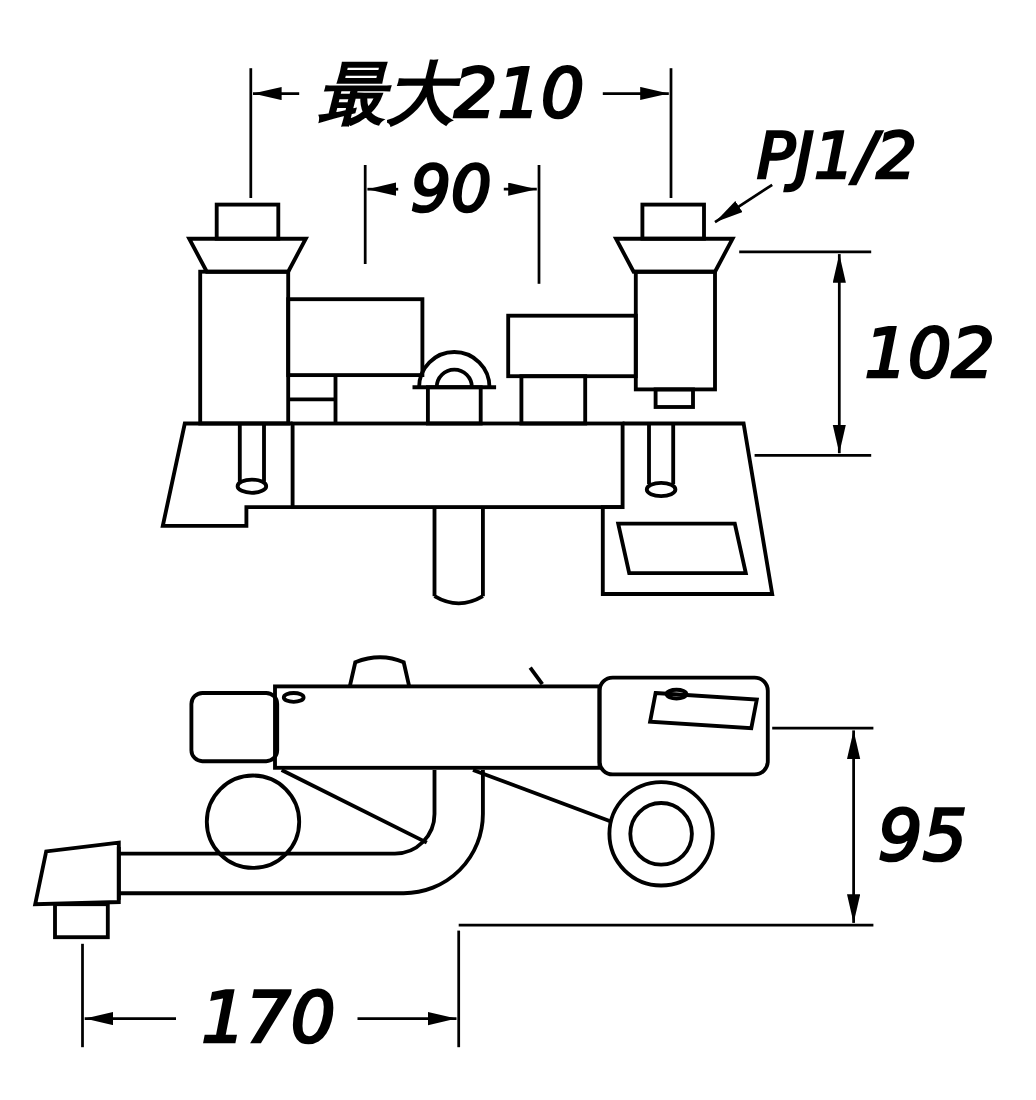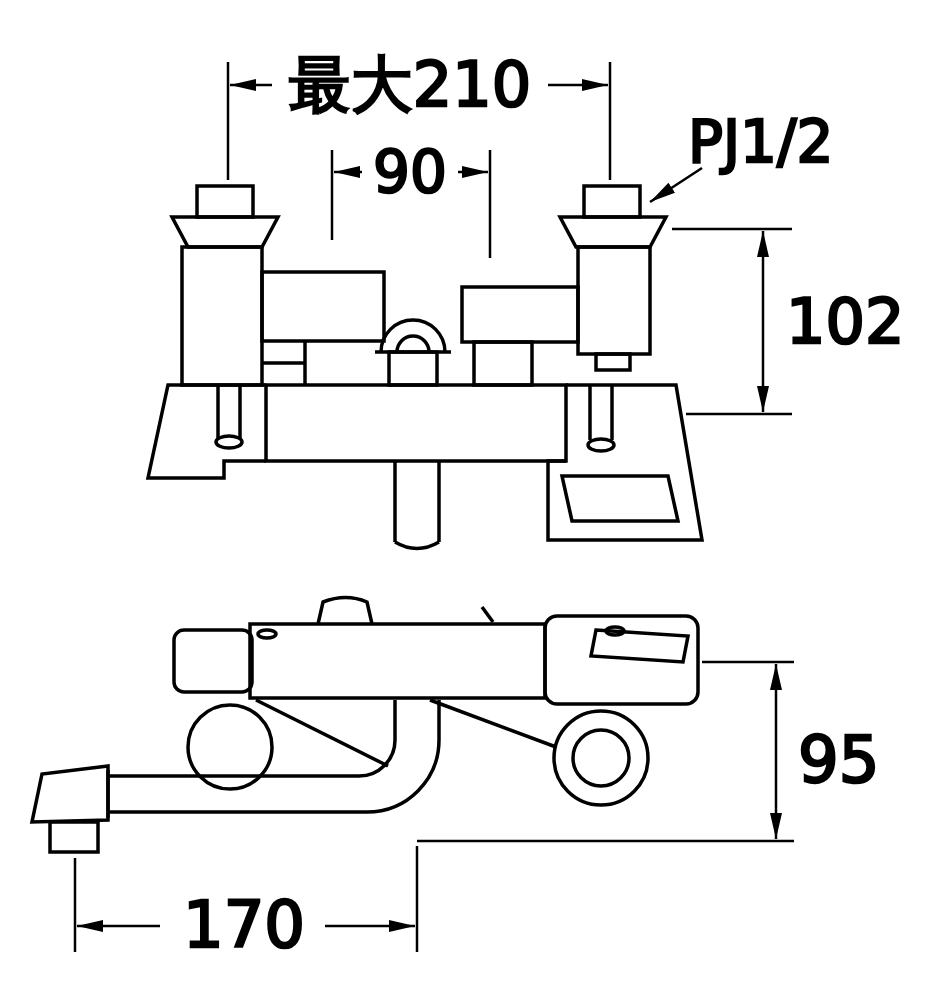--- a/index.html
+++ b/index.html
@@ -6,20 +6,21 @@
     margin: 0;
     padding: 0;
     background: #ffffff;
   }
   .canvas {
     position: relative;
     width: 942px;
     height: 1000px;
     background: #ffffff;
     font-family: "DejaVu Sans", "Liberation Sans", sans-serif;
+    font-style: italic;
   }
   svg { display: block; }
   .outline {
     fill: none;
     stroke: #000000;
     stroke-width: 3.5;
     stroke-linejoin: miter;
     stroke-linecap: butt;
   }
   .dimline {

